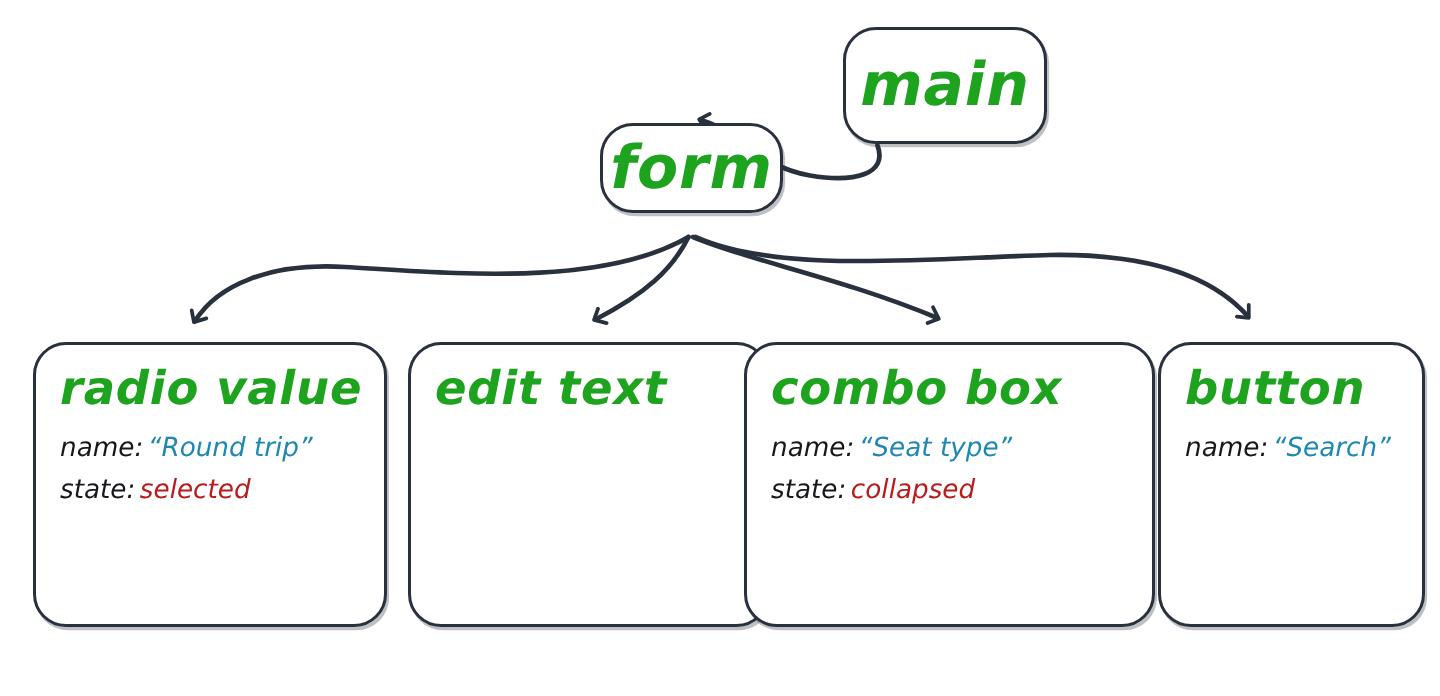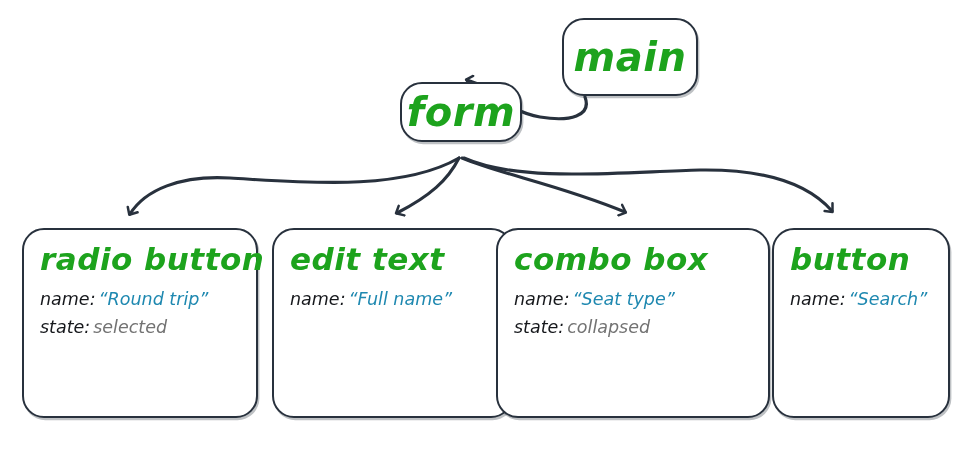--- a/index.html
+++ b/index.html
@@ -101,21 +101,21 @@
   }
 
   
   .v-value {
     color: #8123dd;
     font-weight: 700;
   }
 
   
   .v-state {
-    color: #737373;
+    color: #b91c1c;
     font-weight: 400;
   }
 </style>
 </head>
 <body>
 
 <div id="canvas">
 
   <svg id="edges" viewBox="0 0 960 464" width="960" height="464">
     <defs>
@@ -137,32 +137,29 @@
 
   <div class="node node-sm" style="left:562px; top:18px; width:136px; height:78px;">
     <span class="node-title title-lg">main</span>
   </div>
 
   <div class="node node-sm" style="left:400px; top:82px; width:122px; height:60px;">
     <span class="node-title title-lg">form</span>
   </div>
 
   <div class="node node-lg" style="left:22px; top:228px; width:236px; height:190px;">
-    <span class="node-title title-md">radio button</span>
+    <span class="node-title title-md">radio value</span>
     <div>
         <div class="attr"><span class="attr-key">name:</span><span class="attr-val v-name"><span class="q">“</span><span class="inner">Round trip</span><span class="q">”</span></span></div>
         <div class="attr"><span class="attr-key">state:</span><span class="attr-val v-state">selected</span></div>
       </div>
   </div>
 
   <div class="node node-lg" style="left:272px; top:228px; width:241px; height:190px;">
     <span class="node-title title-md">edit text</span>
-    <div>
-        <div class="attr"><span class="attr-key">name:</span><span class="attr-val v-name"><span class="q">“</span><span class="inner">Full name</span><span class="q">”</span></span></div>
-      </div>
   </div>
 
   <div class="node node-lg" style="left:496px; top:228px; width:274px; height:190px;">
     <span class="node-title title-md">combo box</span>
     <div>
         <div class="attr"><span class="attr-key">name:</span><span class="attr-val v-name"><span class="q">“</span><span class="inner">Seat type</span><span class="q">”</span></span></div>
         <div class="attr"><span class="attr-key">state:</span><span class="attr-val v-state">collapsed</span></div>
       </div>
   </div>
 

